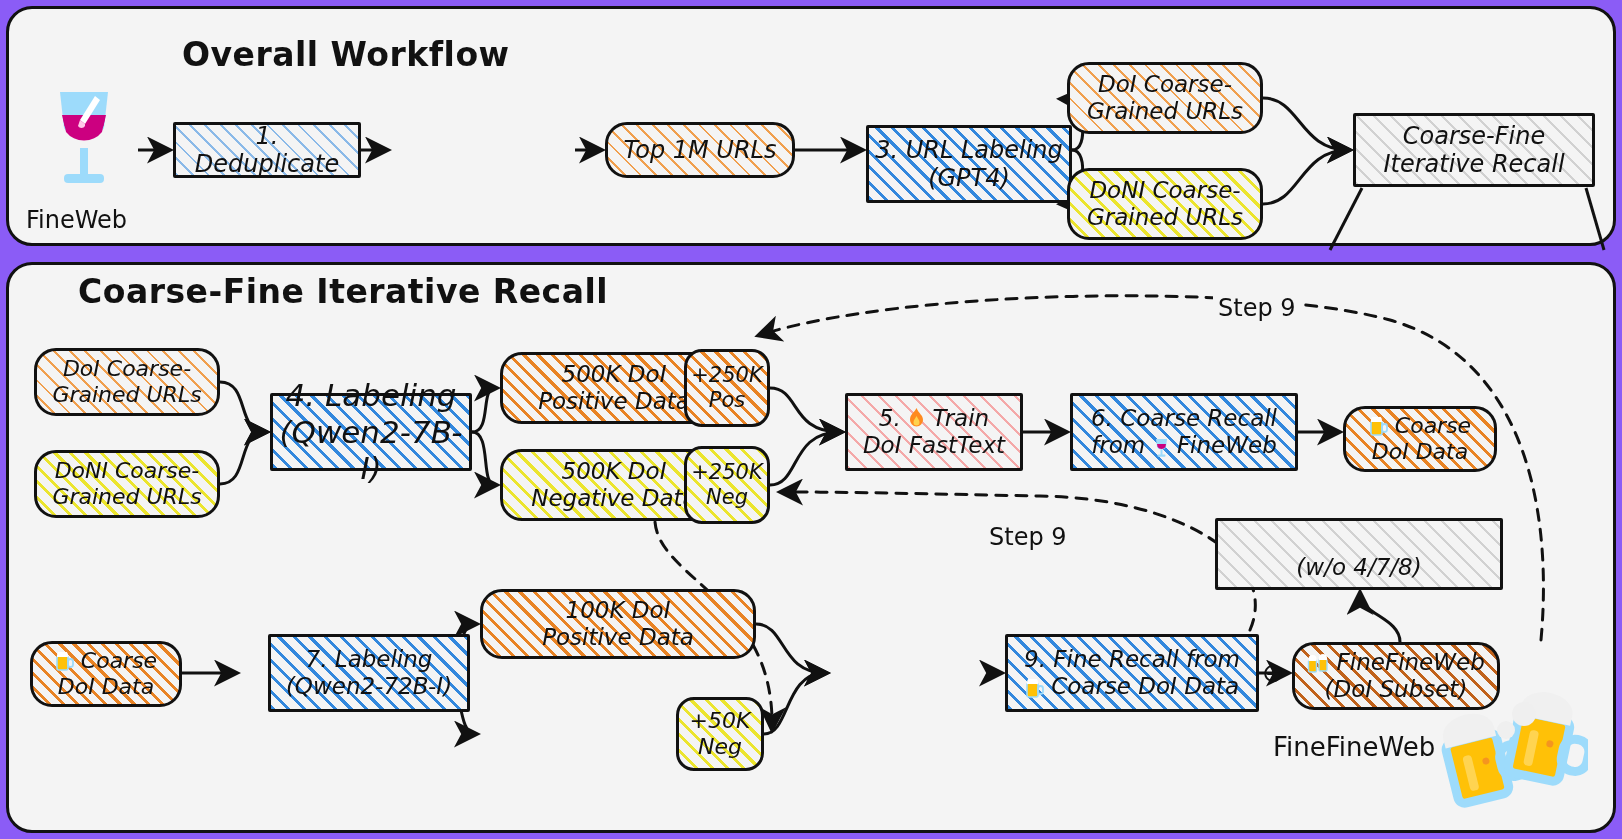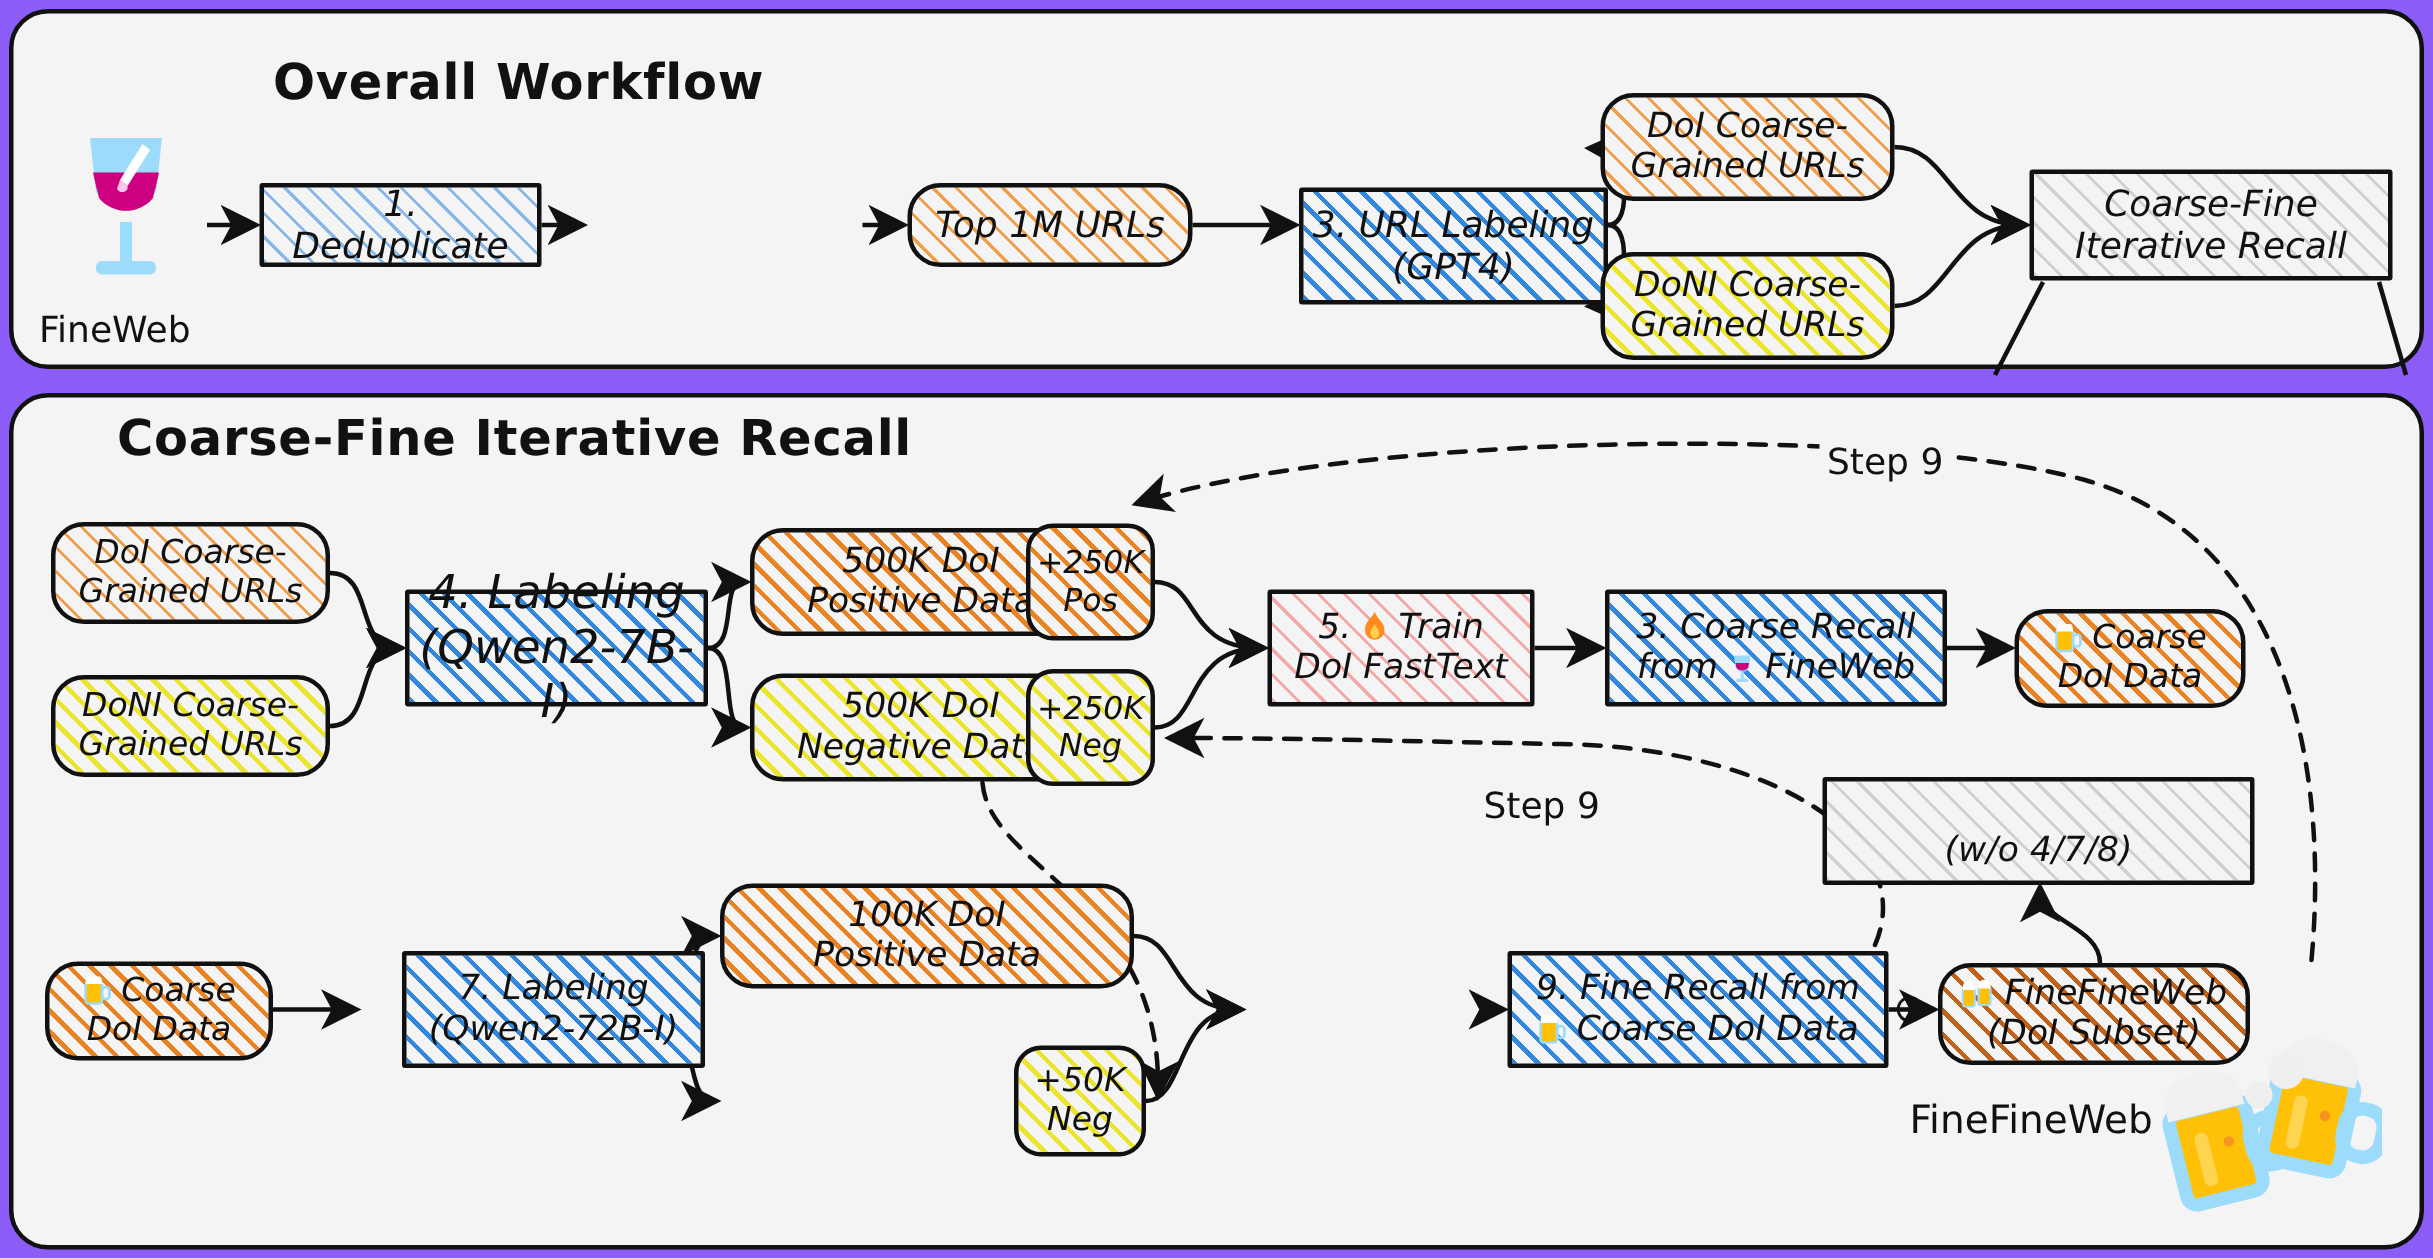--- a/index.html
+++ b/index.html
@@ -157,21 +157,21 @@
             <path d="M8.5 8 C7 11 5.5 12 5.5 14.5 a3 3 0 0 0 6 0 C11.5 12 10 11 8.5 8 Z" fill="#ffd24d"></path>
           </svg>
       </span>
       <span>Train</span><br>
       <span>DoI FastText</span>
     </span>
   </div>
 
   <div class="node rect h-blue" style="left:1070px;top:393px;width:228px;height:78px;font-size:23px;">
     <span class="lbl">
-      <span>3. Coarse Recall</span><br>
+      <span>6. Coarse Recall</span><br>
       <span>from</span>
       <span class="ic" style="width:17px;height:20px;">
         <svg viewBox="0 0 17 20" width="17" height="20">
           <path d="M3 1 L14 1 L13 9 a5 5 0 0 1 -9 0 Z" fill="#9ddbfb"></path>
           <path d="M4 6 L13 6 L12.4 9 a4.6 4.2 0 0 1 -7.8 0 Z" fill="#cc0080"></path>
           <rect x="7.5" y="12" width="2" height="5" fill="#9ddbfb"></rect>
           <rect x="4.5" y="16.5" width="8" height="2.2" rx="1" fill="#9ddbfb"></rect>
         </svg>
       </span>
       <span>FineWeb</span>

